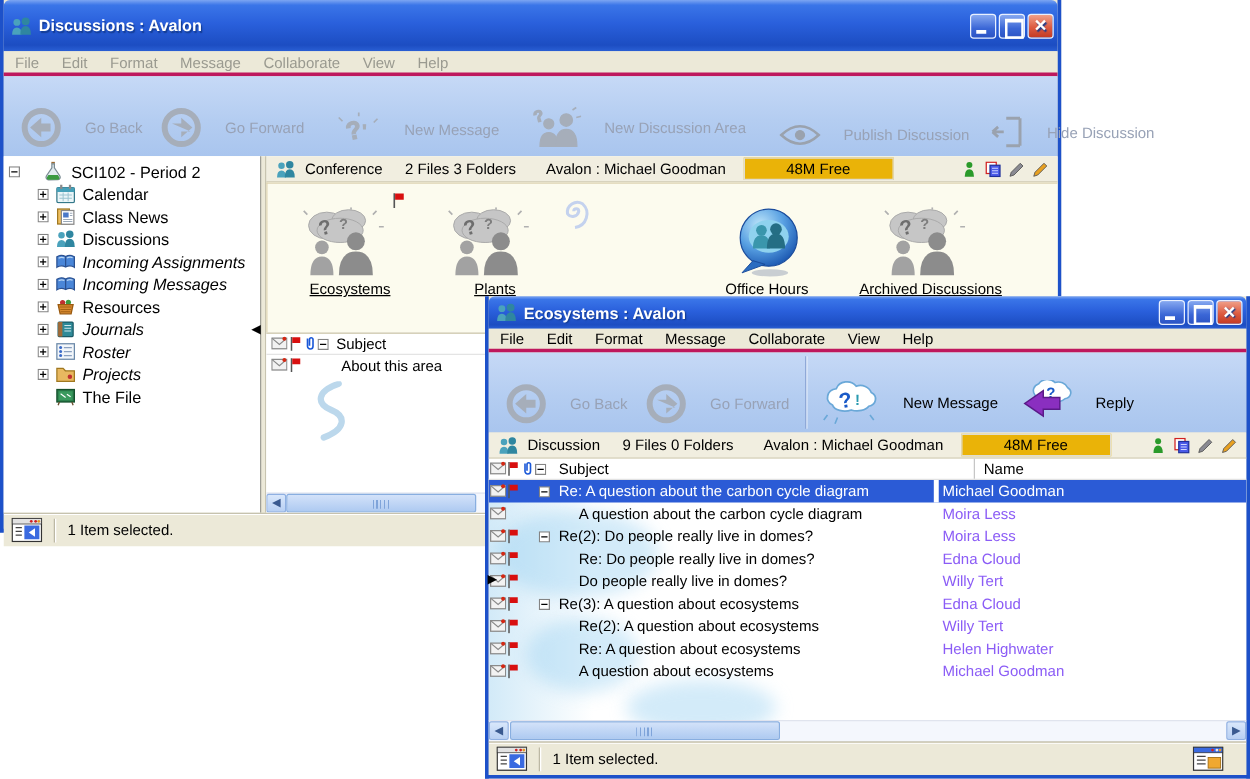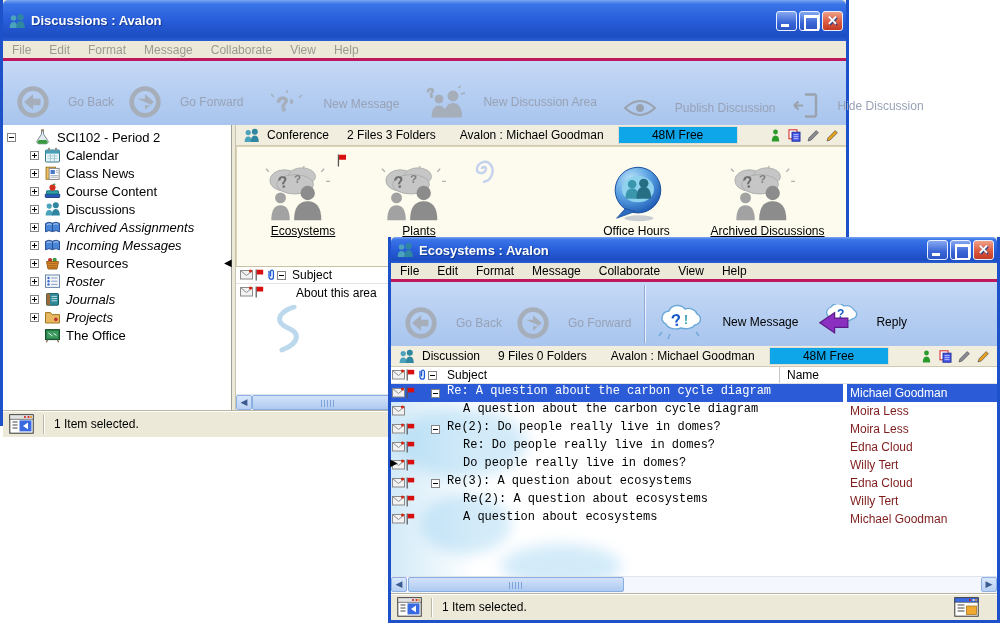--- a/index.html
+++ b/index.html
@@ -32,40 +32,40 @@
   .tb2 { height:64px; flex:0 0 64px; }
   .tbgroup { display:flex; align-items:flex-end; padding:3px 6px; }
   .tbsep { width:1px; background:#8fa9d8; margin:3px 0; box-shadow:1px 0 0 rgba(255,255,255,.7); }
   .tb-btn { display:flex; align-items:center; justify-content:flex-end; gap:18px; padding:2px 7px 3px; font-size:12px; cursor:pointer; }
   .tb-btn .tlbl { white-space:nowrap; }
   .tb-btn.dis { color:#98a2b6; }
   .tb-btn.ena { color:#000; }
 
   
   .content1 { display:flex; height:285px; background:#fff; }
-  .treepane { width:228px; background:#fff; padding-top:3px; font-size:13px; position:relative; }
+  .treepane { width:205px; background:#fff; padding-top:3px; font-size:13px; position:relative; }
   .vdivider { width:5px; background:#ece9d8; border-left:1px solid #9e9e96; border-right:1px solid #c8c4b0; position:relative; }
   .split-arrow1 { position:absolute; left:-8px; top:132px; font-size:10px; color:#000; cursor:pointer; }
   .rightside { flex:1; display:flex; flex-direction:column; min-width:0; }
 
   .trow { display:flex; align-items:center; height:18px; gap:5px; cursor:pointer; white-space:nowrap; }
   .trow.root  { padding-left:4px; gap:6px; }
   .trow.child { padding-left:27px; }
   .trow.noexp { padding-left:41px; }
   .trow .tlabel { color:#000; }
   .trow .ital { font-style:italic; }
   .ticon { width:17px; height:16px; flex:0 0 17px; }
   .exp { width:9px; height:9px; flex:0 0 9px; }
 
   .confbar { height:21px; background:#f1eee0; border-bottom:1px solid #cfcab2; display:flex; align-items:center; font-size:12px; padding:0 7px; color:#000; }
   .confbar .cicon { width:17px; height:15px; margin-right:7px; }
   .confbar .ckind { margin-right:18px; }
   .confbar .ccounts { margin-right:24px; }
   .confbar .cuser { margin-right:14px; }
-  .freebox { background:#0ea5e9; border:1px solid #e0ddd0; padding:1px 0; width:120px; text-align:center; }
+  .freebox { background:#eab308; border:1px solid #e0ddd0; padding:1px 0; width:120px; text-align:center; }
   .cbicons { margin-left:auto; display:flex; gap:6px; align-items:center; }
   .cbicons svg { width:13px; height:13px; cursor:pointer; }
 
   .iconarea { height:120px; background:#fcfbee; border-top:1px solid #ddd4b2; border-left:1px solid #ddd4b2; position:relative; overflow:hidden; }
   .dicon { position:absolute; top:7px; text-align:center; font-size:12px; color:#000; cursor:pointer; }
   .dicon .dimg { height:69px; display:flex; align-items:flex-end; justify-content:center; position:relative; }
   .dicon .dlbl { margin-top:1px; display:inline-block; }
   .dicon .und { text-decoration:underline;padding-left:10px; }
   .dflag { position:absolute; }
 
@@ -90,22 +90,22 @@
   
   .confbar2 { flex:0 0 21px; }
   .listheader { flex:0 0 17px; height:17px; background:#fff; display:flex; font-size:12px; border-bottom:1px solid #e2e2e2; }
   .h-sub { width:388px; position:relative; display:flex; align-items:center; }
   .h-name { flex:1; border-left:1px solid #c6c6c6; padding-left:7px; display:flex; align-items:center; }
   .listbody { flex:1; background:#fff; position:relative; overflow:hidden; }
   .wash { position:absolute; left:0; top:0; bottom:0; width:95px; background:linear-gradient(90deg,rgba(148,205,238,.42),rgba(148,205,238,0) 88%); }
   .blob { position:absolute; background:rgba(140,202,238,.38); border-radius:50%; filter:blur(7px); }
   .rows { position:relative; }
   .lrow { height:18px; display:flex; font-size:12px; cursor:pointer; }
-  .c-sub { width:452px; position:relative; display:flex; align-items:flex-start;font-family:Liberation Mono, monospace; }
-  .c-name { flex:1; display:flex; align-items:center; padding-left:7px; color:#7f1d1d; }
+  .c-sub { width:356px; position:relative; display:flex; align-items:center; }
+  .c-name { flex:1; display:flex; align-items:center; padding-left:7px; color:#8b5cf6; }
   .r-ic { position:absolute; top:3px; }
   .st1 { margin-left:56px; } 
   .st2 { margin-left:72px; } 
   .lrow.sel .c-sub { background:#2b5bd6; color:#fff; }
   .lrow.sel .c-name { background:#2b5bd6; color:#fff; border-left:4px solid #fff; padding-left:3px; }
   .hscroll2 { flex:0 0 17px; position:relative; height:17px; background:#f4f7fd; border-top:1px solid #e0e4ee; display:flex; }
   .statusbar2 { flex:0 0 27px; }
   .split-arrow2 { position:absolute; left:-1px; top:220px; font-size:10px; color:#000; z-index:5; cursor:pointer; }
 
   .doodle { position:absolute; pointer-events:none; }
@@ -410,92 +410,83 @@
         <svg class="ticon">
             <use href="#i-news"></use>
           </svg>
         <span class="tlabel">Class News</span>
       </div>
       <div class="trow child">
         <svg class="exp">
             <use href="#i-plus"></use>
           </svg>
         <svg class="ticon">
-            <use href="#i-books"></use>
-          </svg>
-        <span class="tlabel">Course Content</span>
+            <use href="#i-people2"></use>
+          </svg>
+        <span class="tlabel">Discussions</span>
       </div>
       <div class="trow child">
         <svg class="exp">
             <use href="#i-plus"></use>
           </svg>
         <svg class="ticon">
-            <use href="#i-people2"></use>
-          </svg>
-        <span class="tlabel">Discussions</span>
+            <use href="#i-openbook"></use>
+          </svg>
+        <span class="tlabel ital">Incoming Assignments</span>
       </div>
       <div class="trow child">
         <svg class="exp">
             <use href="#i-plus"></use>
           </svg>
         <svg class="ticon">
             <use href="#i-openbook"></use>
           </svg>
-        <span class="tlabel ital">Archived Assignments</span>
+        <span class="tlabel ital">Incoming Messages</span>
       </div>
       <div class="trow child">
         <svg class="exp">
             <use href="#i-plus"></use>
           </svg>
         <svg class="ticon">
-            <use href="#i-openbook"></use>
-          </svg>
-        <span class="tlabel ital">Incoming Messages</span>
+            <use href="#i-basket"></use>
+          </svg>
+        <span class="tlabel">Resources</span>
       </div>
       <div class="trow child">
         <svg class="exp">
             <use href="#i-plus"></use>
           </svg>
         <svg class="ticon">
-            <use href="#i-basket"></use>
-          </svg>
-        <span class="tlabel">Resources</span>
+            <use href="#i-journal"></use>
+          </svg>
+        <span class="tlabel ital">Journals</span>
       </div>
       <div class="trow child">
         <svg class="exp">
             <use href="#i-plus"></use>
           </svg>
         <svg class="ticon">
             <use href="#i-roster"></use>
           </svg>
         <span class="tlabel ital">Roster</span>
       </div>
       <div class="trow child">
         <svg class="exp">
             <use href="#i-plus"></use>
           </svg>
         <svg class="ticon">
-            <use href="#i-journal"></use>
-          </svg>
-        <span class="tlabel ital">Journals</span>
-      </div>
-      <div class="trow child">
-        <svg class="exp">
-            <use href="#i-plus"></use>
-          </svg>
-        <svg class="ticon">
             <use href="#i-folder"></use>
           </svg>
         <span class="tlabel ital">Projects</span>
       </div>
       <div class="trow noexp">
         <svg class="ticon">
             <use href="#i-board"></use>
           </svg>
-        <span class="tlabel">The Office</span>
+        <span class="tlabel">The File</span>
       </div>
     </div>
 
     <div class="vdivider">
       <span class="split-arrow1">◀</span>
     </div>
 
     <div class="rightside">
       <div class="confbar">
         <svg class="cicon" viewBox="0 0 17 15">
@@ -818,20 +809,32 @@
         <div class="c-name">Willy Tert</div>
       </div>
       <div class="lrow">
         <div class="c-sub">
           <svg class="r-ic" style="left:1px" width="13" height="11" viewBox="0 0 13 11">
               <use href="#i-env"></use>
             </svg>
           <svg class="r-ic" style="left:15px" width="9" height="12" viewBox="0 0 9 12">
               <use href="#i-flag"></use>
             </svg>
+          <span class="st2">Re: A question about ecosystems</span>
+        </div>
+        <div class="c-name">Helen Highwater</div>
+      </div>
+      <div class="lrow">
+        <div class="c-sub">
+          <svg class="r-ic" style="left:1px" width="13" height="11" viewBox="0 0 13 11">
+              <use href="#i-env"></use>
+            </svg>
+          <svg class="r-ic" style="left:15px" width="9" height="12" viewBox="0 0 9 12">
+              <use href="#i-flag"></use>
+            </svg>
           <span class="st2">A question about ecosystems</span>
         </div>
         <div class="c-name">Michael Goodman</div>
       </div>
     </div>
   </div>
 
   <div class="hscroll2">
     <div class="sc-btn">◀</div>
     <div class="sc-track">

